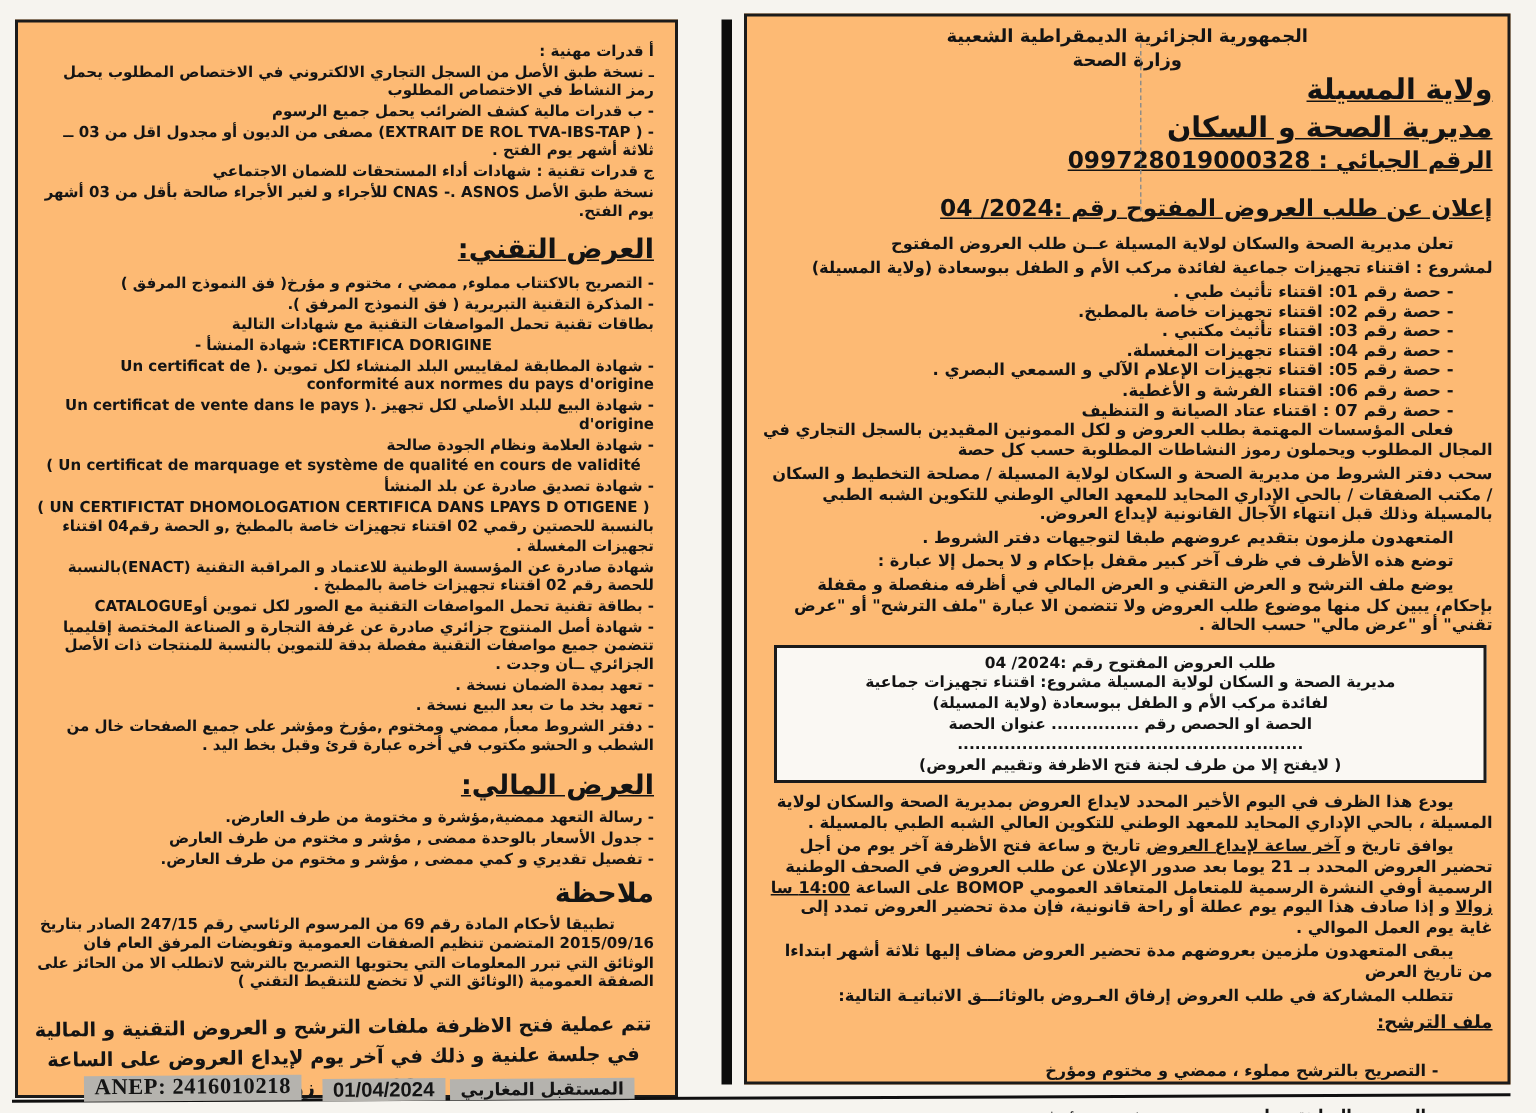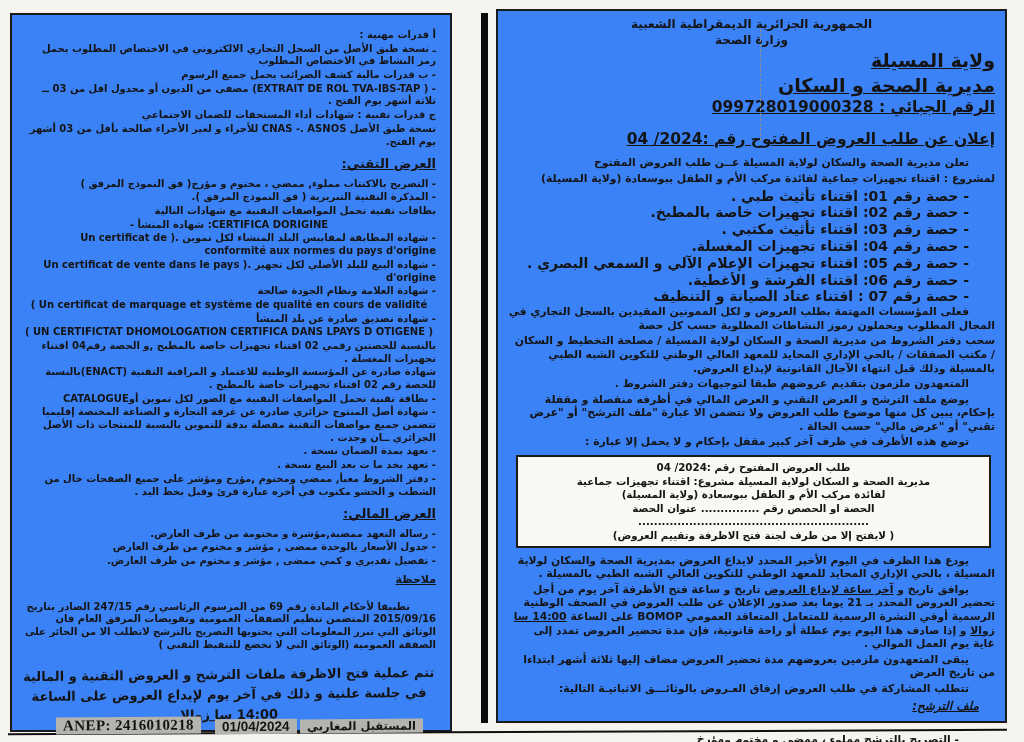--- a/index.html
+++ b/index.html
@@ -9,56 +9,56 @@
     background:#e9e7e2;
     font-family:"DejaVu Sans", sans-serif;
     color:#141414;
     -webkit-font-smoothing:antialiased;
   }
   .page { position:absolute; inset:0; background:#f6f4ef; }
 
   
   .divider { position:absolute; left:481px; top:13px; width:7px; height:710px; background:#0c0c0c; }
 
-  .box { position:absolute; border:2px solid #1b1b1b; background:#3b82f6; direction:rtl; }
+  .box { position:absolute; border:2px solid #1b1b1b; background:#fdba74; direction:rtl; }
 
   
   .left-box {
     left:10px; top:13px; width:442px; height:719px;
     padding:14px 14px 6px 10px;
     font-size:10px; line-height:1.27; font-weight:700; text-align:right;
   }
   .left-box .ln { margin:0 0 1px 0; }
-  .lsec { font-size:13px; font-weight:700; text-decoration:underline; margin:8px 0 5px; }
+  .lsec { font-size:18px; font-weight:700; text-decoration:underline; margin:8px 0 5px; }
   .fr { direction:ltr; text-align:center; unicode-bidi:isolate; }
-  .note-title { display:inline-block; font-size:11px; text-decoration:underline; margin:4px 0 14px; }
+  .note-title { display:inline-block; font-size:18px; margin:4px 0 3px; }
   .closing {
     margin-top:14px; text-align:center; font-size:13px; line-height:1.55;
     transform:rotate(-0.6deg);
   }
   .u { text-decoration:underline; }
 
   
   .right-box {
     left:496px; top:9px; width:511px; height:714px;
     padding:6px 10px 4px 10px;
     font-size:10.8px; line-height:1.26; font-weight:700; text-align:right;
   }
   .fold { position:absolute; left:262px; top:18px; height:112px; width:0; border-left:1.5px dashed #8f8d88; }
   .hdr-c { text-align:center; font-size:12px; line-height:1.3; }
   .hdr-big { font-size:19px; line-height:1.32; text-decoration:underline; }
   .hdr-tax { font-size:15.5px; text-decoration:underline; letter-spacing:.3px; }
   .ann-title { font-size:15.5px; text-decoration:underline; margin:12px 0 7px; letter-spacing:.2px; }
   .rp { margin:0 0 2px 0; }
-  .lot { padding-left:4px; padding-right:26px; font-size:14px; line-height:1.2; }
+  .lot { padding-left:4px; padding-right:26px; font-size:11px; line-height:1.2; }
   .env-box {
     border:2px solid #1b1b1b; margin:6px 4px 6px 8px; padding:4px 6px 3px;
     text-align:center; font-size:10.3px; line-height:1.32; background:#faf8f3;
   }
-  .cand-title { display:inline-block; font-size:12px; text-decoration:underline; margin:2px 16px 2px;font-style:italic; }
+  .cand-title { display:inline-block; font-size:12px; text-decoration:underline; margin:2px 0 2px; }
   .cand { padding-right:36px; line-height:1.3;margin-top:16px; }
   .indent1 { text-indent:26px; }
 
   
   .footer-rule { position:absolute; left:8px; top:731px; width:999px; border-top:2.5px solid #101010; transform:rotate(-0.25deg); }
   .flabel { position:absolute; background:#b5b3ae; padding:0 7px; font-weight:700; white-space:nowrap; }
   .anep   { left:56px; top:717px; font-family:"Liberation Serif", serif; font-size:15px; letter-spacing:.4px; transform:rotate(-0.4deg); }
   .fdate  { left:215px; top:719px; font-family:Liberation Sans, sans-serif; font-size:13.5px; transform:rotate(-0.4deg); }
   .fjournal { left:300px; top:719px; font-size:11.5px; direction:rtl; transform:rotate(-0.4deg); }
 </style>
@@ -129,22 +129,22 @@
     <div class="lot">- حصة رقم 02: اقتناء تجهيزات خاصة بالمطبخ.</div>
     <div class="lot">- حصة رقم 03: اقتناء تأثيث مكتبي .</div>
     <div class="lot">- حصة رقم 04: اقتناء تجهيزات المغسلة.</div>
     <div class="lot">- حصة رقم 05: اقتناء تجهيزات الإعلام الآلي و السمعي البصري .</div>
     <div class="lot">- حصة رقم 06: اقتناء الفرشة و الأغطية.</div>
     <div class="lot">- حصة رقم 07 : اقتناء عتاد الصيانة و التنظيف</div>
 
     <div class="rp indent1">فعلى المؤسسات المهتمة بطلب العروض و لكل الممونين المقيدين بالسجل التجاري في المجال المطلوب ويحملون رموز النشاطات المطلوبة حسب كل حصة</div>
     <div class="rp">سحب دفتر الشروط من مديرية الصحة و السكان لولاية المسيلة /  مصلحة التخطيط و السكان / مكتب الصفقات / بالحي الإداري المحايد للمعهد العالي الوطني للتكوين الشبه الطبي بالمسيلة وذلك قبل انتهاء الآجال القانونية لإيداع العروض.</div>
     <div class="rp indent1">المتعهدون ملزمون بتقديم عروضهم طبقا لتوجيهات دفتر الشروط .</div>
+    <div class="rp indent1">توضع هذه الأظرف في ظرف آخر كبير  مقفل بإحكام  و لا يحمل إلا عبارة :</div>
     <div class="rp indent1">يوضع ملف الترشح و العرض التقني و العرض المالي في أظرفه منفصلة و مقفلة بإحكام، يبين كل منها  موضوع طلب العروض  ولا تتضمن الا عبارة "ملف الترشح" أو  "عرض تقني"  أو  "عرض مالي"  حسب الحالة .</div>
-    <div class="rp indent1">توضع هذه الأظرف في ظرف آخر كبير  مقفل بإحكام  و لا يحمل إلا عبارة :</div>
 
     <div class="env-box">
       <div>طلب العروض المفتوح   رقم :2024/ 04</div>
       <div>مديرية الصحة و السكان لولاية المسيلة مشروع: اقتناء تجهيزات جماعية</div>
       <div>لفائدة مركب الأم و الطفل  ببوسعادة (ولاية المسيلة)</div>
       <div>الحصة  او الحصص رقم ............... عنوان الحصة ...........................................................</div>
       <div>( لايفتح إلا من طرف لجنة فتح الاظرفة وتقييم العروض)</div>
     </div>
 
     <div class="rp indent1">يودع هذا الظرف  في اليوم الأخير المحدد لايداع العروض بمديرية الصحة والسكان لولاية المسيلة ، بالحي الإداري المحايد للمعهد الوطني للتكوين العالي الشبه الطبي بالمسيلة .</div>

